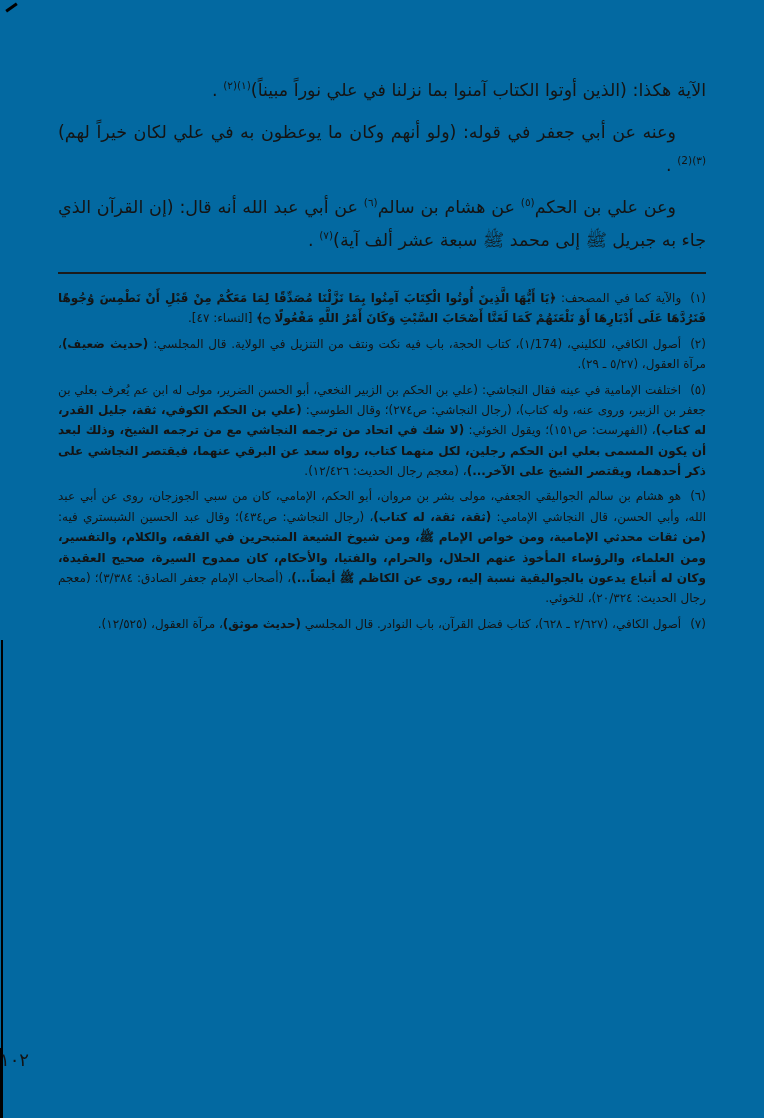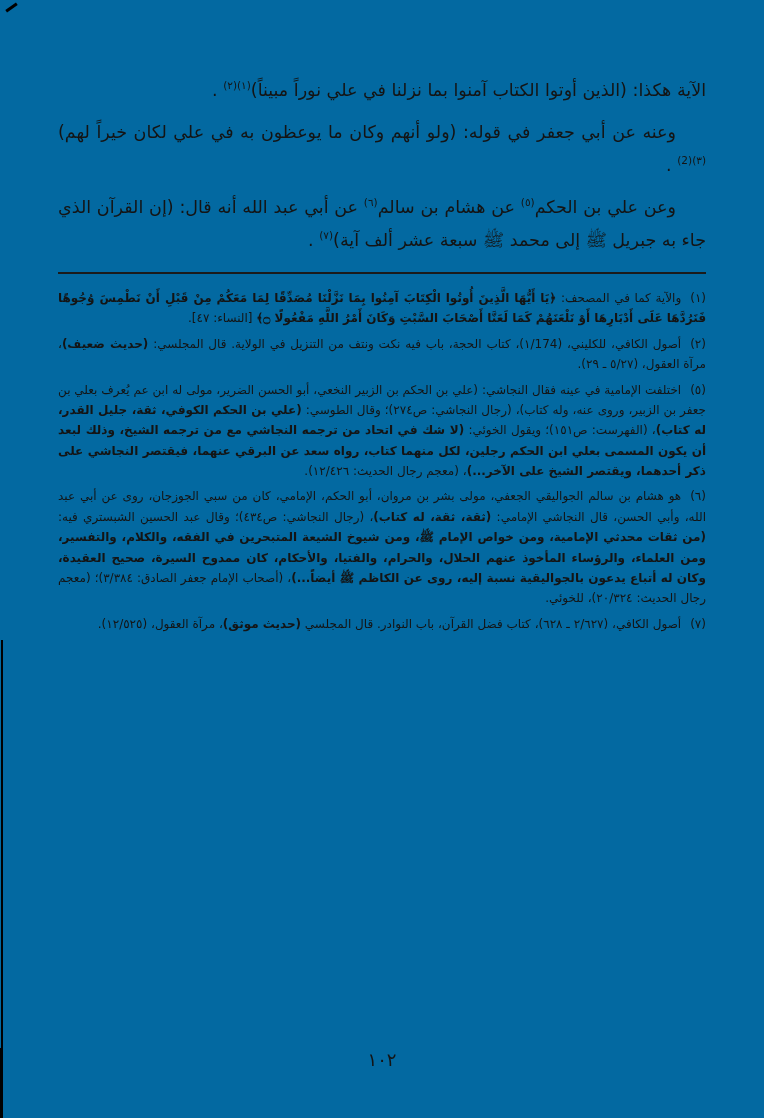--- a/index.html
+++ b/index.html
@@ -16,21 +16,21 @@
   .para.indent { text-indent: 30px; }
   .fn-ref { font-size: 10.5px; position: relative; top: -7px; white-space: nowrap; }
   .separator { border: 0; border-top: 2.2px solid #1b1b1b; margin: 14px 0 14px 0; width: 100%; }
   .footnotes { font-size: 12px; line-height: 1.7; }
   .footnote { text-align: justify; margin: 0 0 5px 0; }
   .fn-num { margin-left: 9px; white-space: nowrap; }
   .b { font-weight: bold; margin-top: 19px; }
   .verse { font-weight: bold; }
   .page-number {
     position: absolute; bottom: 48px; left: 0; right: 0;
-    text-align: center; font-size: 18px; letter-spacing: 1px;
+    text-align: left; font-size: 18px; letter-spacing: 1px;
   }
   
   .artifact { position: absolute; background: #000; }
   .artifact.top-left-tick { left: 5px; top: 6px; width: 13px; height: 3px; transform: rotate(-35deg); }
   .artifact.left-edge-line { left: 1px; top: 640px; width: 2px; height: 478px; }
   .artifact.bottom-left-corner { left: 0; bottom: 0; width: 3px; height: 70px; }
 </style>
 </head>
 <body>
 

